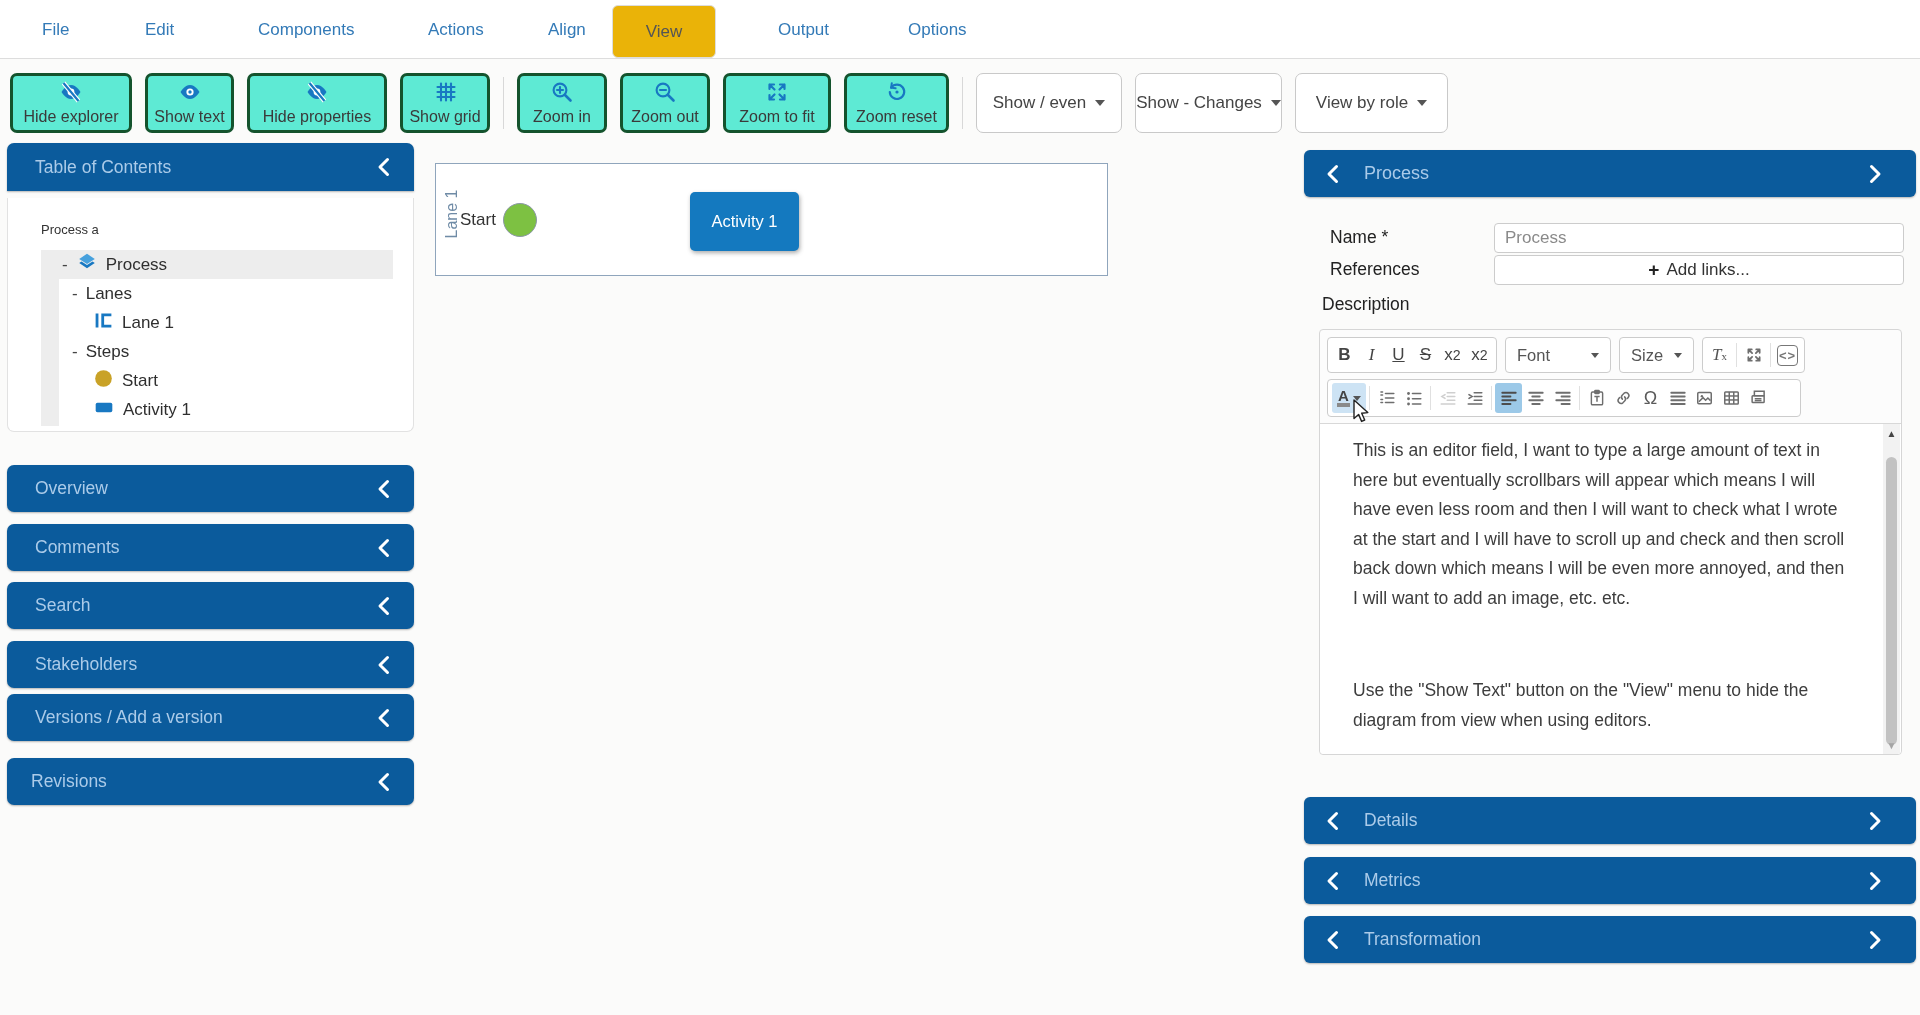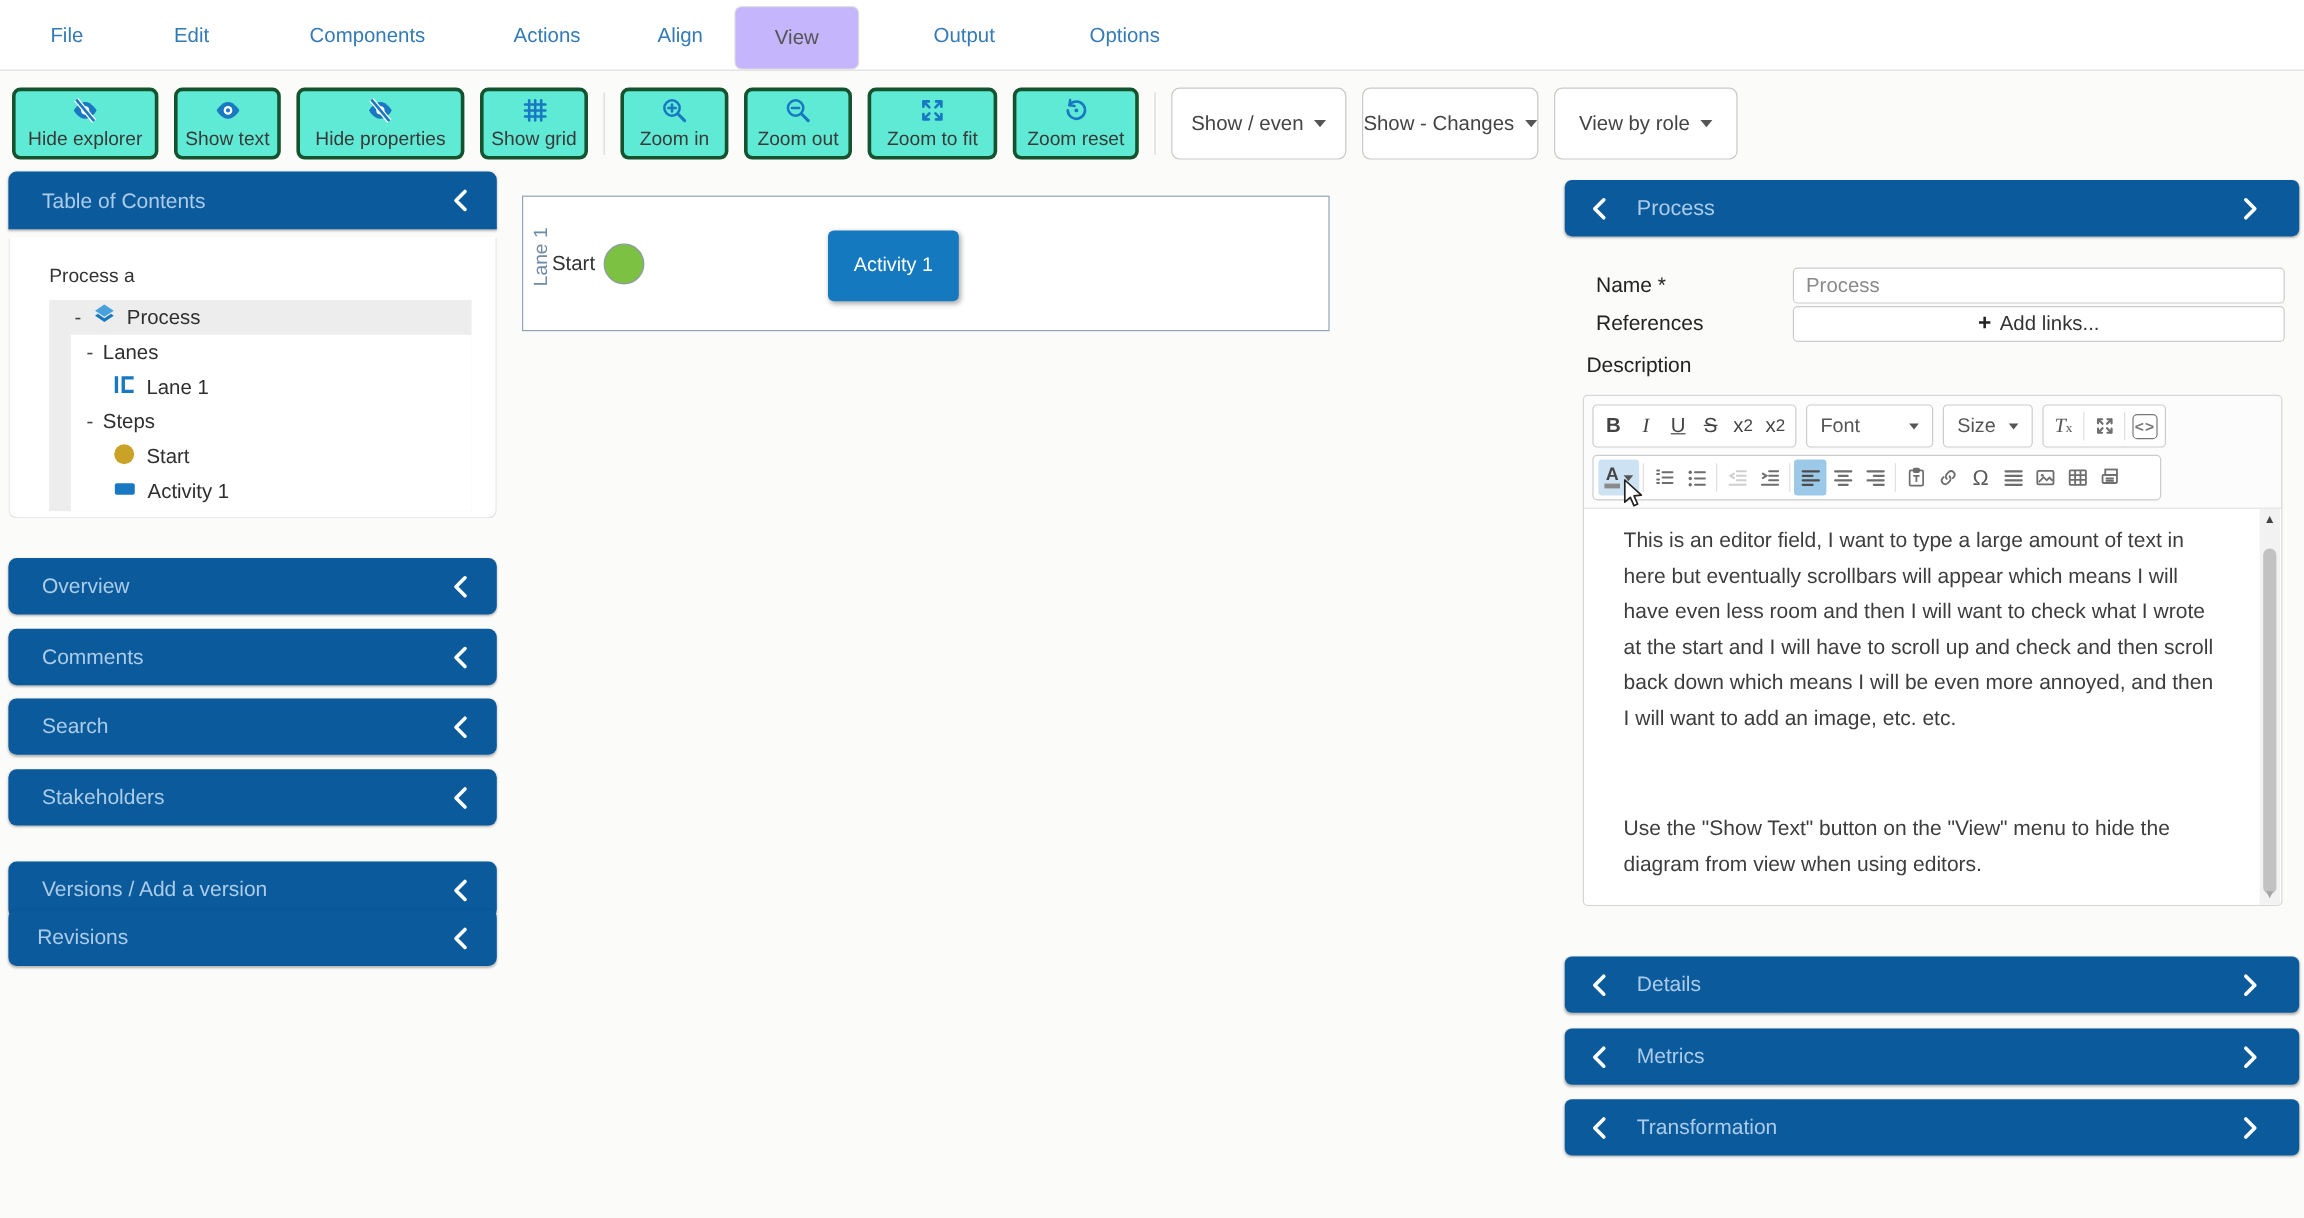--- a/index.html
+++ b/index.html
@@ -4,21 +4,21 @@
 <style>
   * { margin:0; padding:0; box-sizing:border-box; }
   html,body { width:1920px; height:1015px; }
   body { font-family:"Liberation Sans", sans-serif; background:#fbfbfa; color:#333; overflow:hidden; }
   #app { position:relative; width:1920px; height:1015px; }
 
   
   .menu-bar { position:absolute; left:0; top:0; width:1920px; height:59px; background:#fff; border-bottom:1px solid #ddd; }
   .menu-item { position:absolute; top:0; height:59px; line-height:59px; color:#337ab7; font-size:17px; cursor:pointer; }
   .menu-tab { position:absolute; left:612px; top:5px; width:104px; height:53px; line-height:51px; text-align:center;
-              background:#c4b5fd; border:1px solid #ddd; border-radius:6px; color:#555; font-size:17px; z-index:2; }
+              background:#eab308; border:1px solid #ddd; border-radius:6px; color:#555; font-size:17px; z-index:2; }
 
   
   .toolbar { position:absolute; left:10px; top:73px; height:60px; display:flex; gap:13px; align-items:stretch; }
   .tb-btn { background:#5eead4; border:3px solid #14532d; border-radius:7px; display:flex; flex-direction:column;
             align-items:center; justify-content:center; gap:4px; cursor:pointer; }
   .tb-btn .lbl { font-size:16px; color:#3a3a3a; white-space:nowrap; }
   .tb-btn svg { display:block; }
   .tb-divider { width:1px; background:#d8d8d8; margin:4px 0; }
   .tb-dd { background:#fff; border:1px solid #c9c9c9; border-radius:7px; display:flex; align-items:center;
            justify-content:center; gap:9px; font-size:17px; color:#444; cursor:pointer; }
@@ -27,21 +27,21 @@
   
   .blue-bar { position:absolute; background:#0b5b9c; border-radius:7px; box-shadow:0 1px 2px rgba(0,0,0,.28);
               display:flex; align-items:center; cursor:pointer; }
   .blue-bar .bar-label { color:#abcbe9; font-size:17.5px; }
   .chev { display:block; }
 
   
   .toc-header { left:7px; top:143px; width:407px; height:48px; border-radius:7px 7px 0 0; }
   .toc-body { position:absolute; left:7px; top:198px; width:407px; height:234px; background:#fff;
               border:1px solid #e2e2e2; border-top:none; border-radius:0 0 7px 7px; }
-  .toc-doc { position:absolute; left:33px; top:24px; font-size:16px; color:#333; }
+  .toc-doc { position:absolute; left:33px; top:24px; font-size:13px; color:#333; }
   .tree { position:absolute; left:33px; top:52px; width:352px; background:#ededed; }
   .tree-row { height:29px; display:flex; align-items:center; gap:8px; font-size:17px; color:#2f2f2f; cursor:pointer; }
   .tree-inner { margin-left:18px; background:#fff; padding-bottom:2px; }
   .dash { color:#444; font-size:17px; }
   .t-icon { display:inline-block; }
 
   
   .lane { position:absolute; left:435px; top:163px; width:673px; height:113px; background:#fff; border:1px solid #8fa5bc; }
   .lane-title { position:absolute; left:-14px; top:41px; width:60px; text-align:center; color:#6f8ba6; font-size:16px;
                 transform:rotate(-90deg); }
@@ -306,21 +306,21 @@
       </span>
   </div>
   <div class="blue-bar" style="left:7px; top:641px; width:407px; height:47px">
     <span class="bar-label" style="margin-left:28px">Stakeholders</span>
     <span style="margin-left:auto; margin-right:24px">
         <svg class="chev" width="13" height="20" viewBox="0 0 13 20" fill="none" stroke="#fff" stroke-width="3" stroke-linecap="round" stroke-linejoin="round">
           <polyline points="10.5,2.5 3,10 10.5,17.5"></polyline>
         </svg>
       </span>
   </div>
-  <div class="blue-bar" style="left:7px; top:718px; width:407px; height:47px">
+  <div class="blue-bar" style="left:7px; top:694px; width:407px; height:47px">
     <span class="bar-label" style="margin-left:28px">Versions / Add a version</span>
     <span style="margin-left:auto; margin-right:24px">
         <svg class="chev" width="13" height="20" viewBox="0 0 13 20" fill="none" stroke="#fff" stroke-width="3" stroke-linecap="round" stroke-linejoin="round">
           <polyline points="10.5,2.5 3,10 10.5,17.5"></polyline>
         </svg>
       </span>
   </div>
   <div class="blue-bar" style="left:7px; top:758px; width:407px; height:47px">
     <span class="bar-label" style="margin-left:24px">Revisions</span>
     <span style="margin-left:auto; margin-right:24px">

